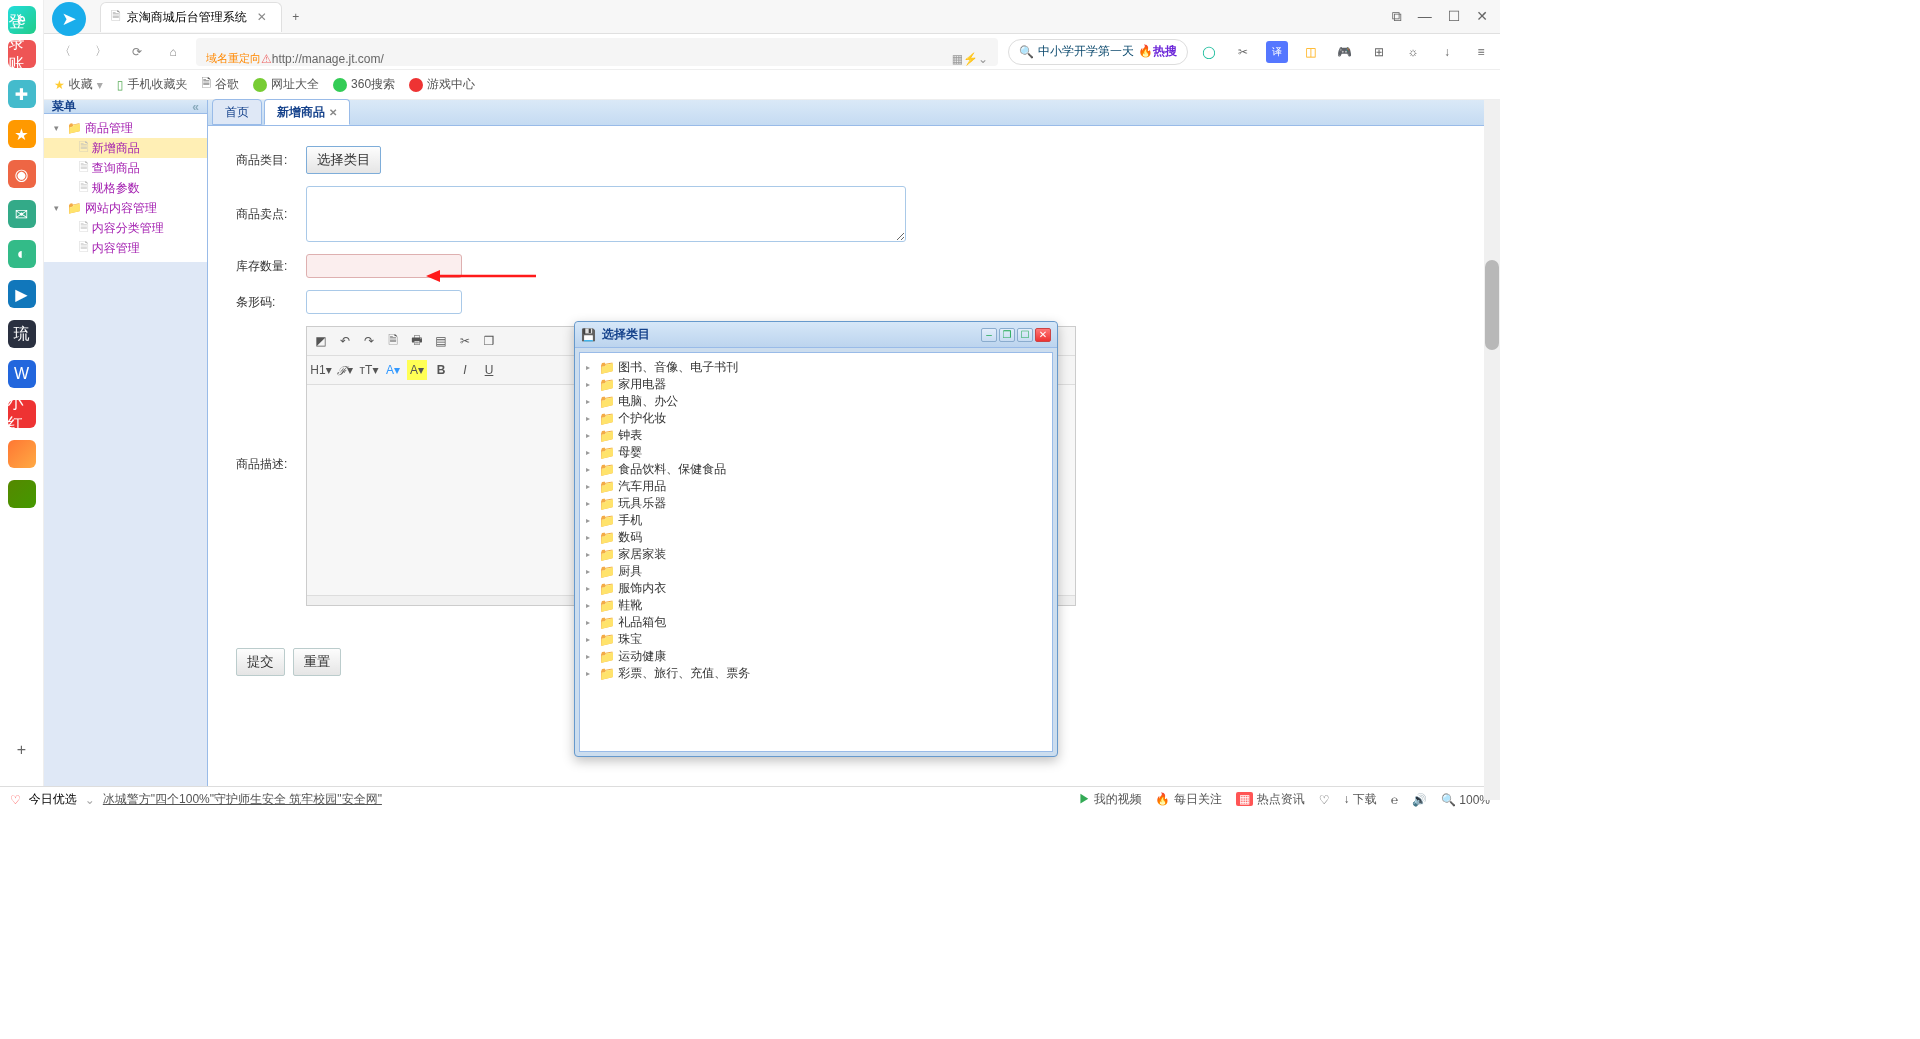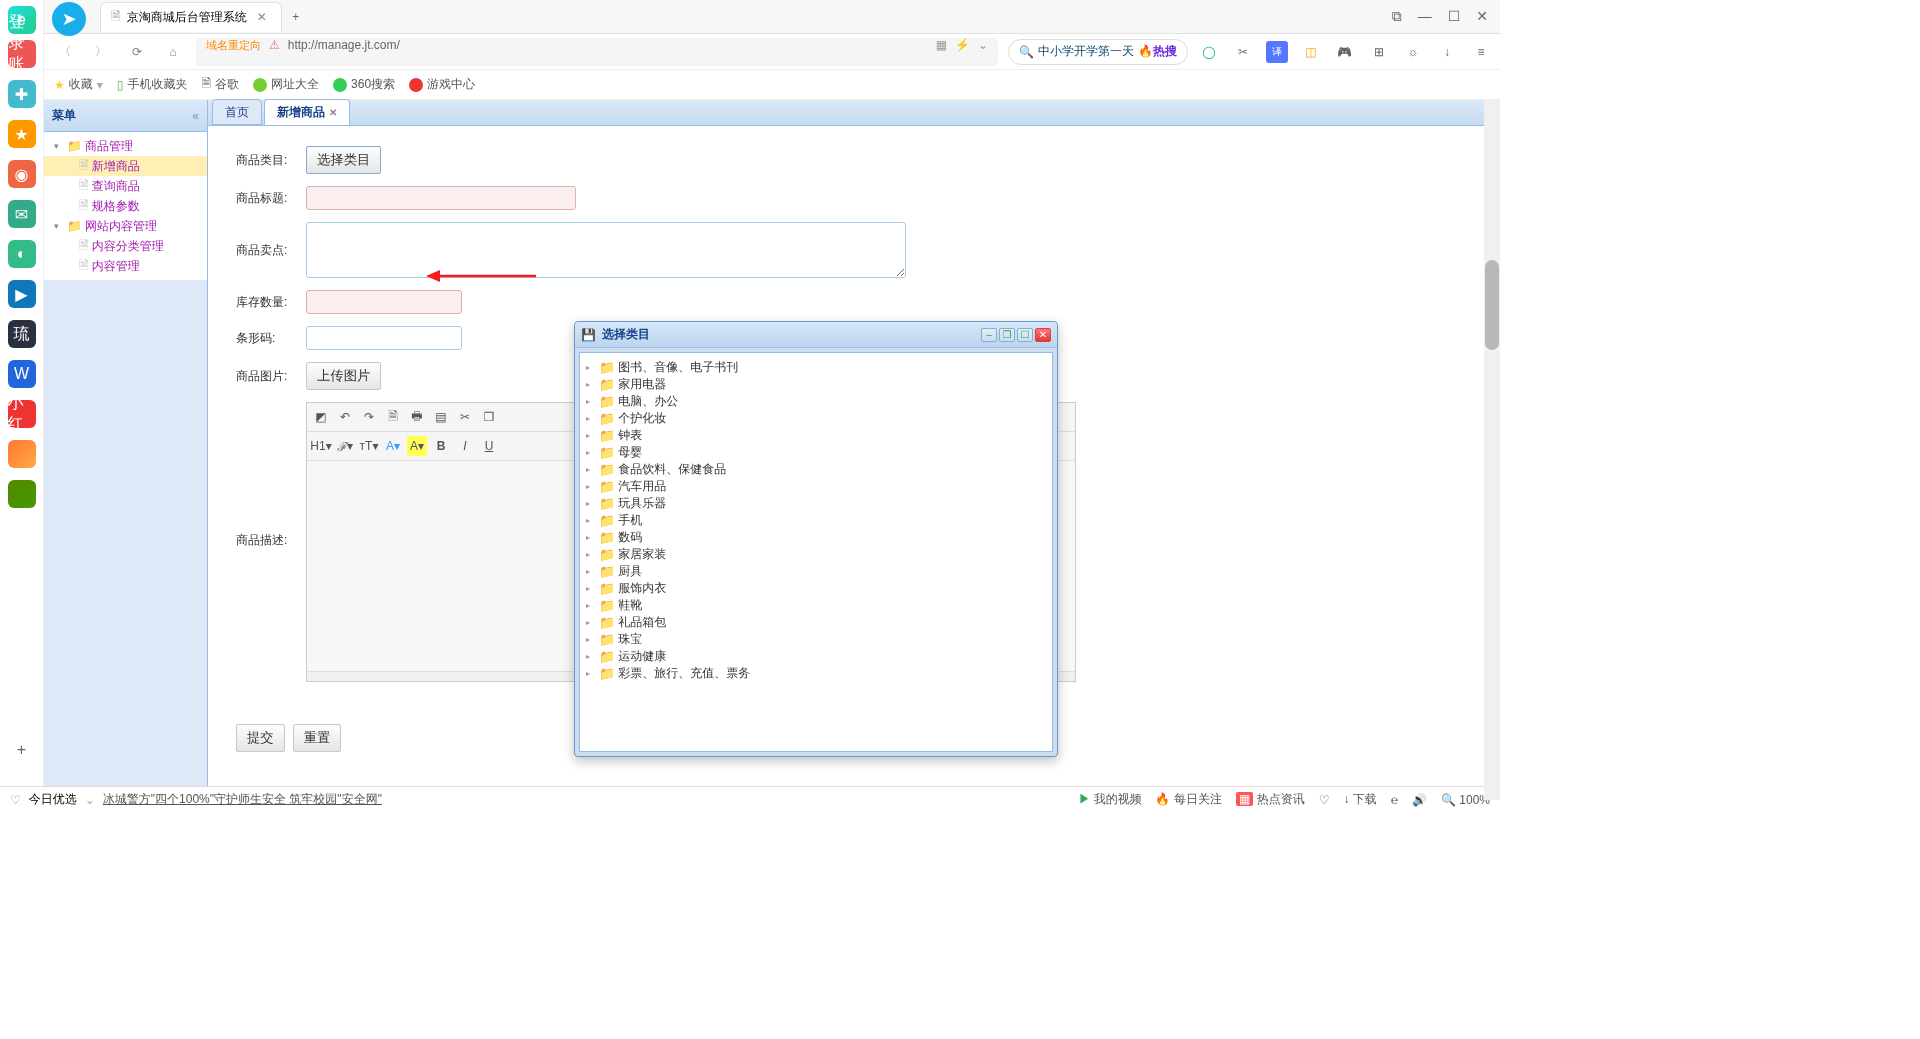--- a/index.html
+++ b/index.html
@@ -28,37 +28,37 @@
 .nav-circle { width: 34px; height: 34px; border-radius: 50%; background: #19adeb; position: absolute; left: 52px; top: 2px; display: flex; align-items: center; justify-content: center; color: #fff; font-size: 18px; z-index: 5; }
 .browser-tab { height: 30px; background: #fff; border-radius: 6px 6px 0 0; display: flex; align-items: center; padding: 0 10px; margin-left: 8px; gap: 6px; border: 1px solid #e0e0e0; border-bottom: none; }
 .browser-tab .doc-icon { color: #999; }
 .browser-tab .close { color: #888; cursor: pointer; padding: 0 4px; }
 .newtab { width: 28px; height: 28px; display: flex; align-items: center; justify-content: center; color: #666; cursor: pointer; }
 .win-controls { margin-left: auto; display: flex; gap: 16px; padding-right: 12px; color: #666; }
 .win-controls span { cursor: pointer; font-size: 14px; }
 
 .addr-bar { height: 36px; display: flex; align-items: center; padding: 0 8px; gap: 10px; border-bottom: 1px solid #eee; }
 .addr-bar .navbtn { width: 26px; height: 26px; display: flex; align-items: center; justify-content: center; color: #888; cursor: pointer; }
-.url-box { flex: 1; height: 28px; background: #f5f5f5; border-radius: 4px; display: flex; align-items: flex-start; padding: 0 10px; gap: 8px; }
+.url-box { flex: 1; height: 28px; background: #f5f5f5; border-radius: 4px; display: flex; align-items: flex-end; padding: 0 10px; }
 .url-redirect { color: #f80; font-size: 11px; }
 .url-text { color: #666; }
 .right-icons { display: flex; gap: 12px; align-items: center; color: #666; }
 .right-icons .ri { width: 22px; height: 22px; display: flex; align-items: center; justify-content: center; cursor: pointer; }
 .search-box { display: flex; align-items: center; gap: 4px; border: 1px solid #ddd; border-radius: 14px; padding: 2px 10px; height: 26px; }
 .search-hot { color: #6d28d9; font-weight: bold; }
 
 .bookmark-bar { height: 30px; display: flex; align-items: center; padding: 0 10px; gap: 14px; border-bottom: 1px solid #eee; font-size: 12px; color: #555; }
 .bookmark-bar .bm { display: flex; align-items: center; gap: 4px; cursor: pointer; }
 .bm-star { color: #fc3; }
 .bm-icon { width: 14px; height: 14px; border-radius: 50%; display: inline-block; }
 
 
 .app-area { flex: 1; display: flex; background: #dfe8f6; position: relative; }
 .app-sidebar { width: 164px; background: #dfe8f6; border-right: 1px solid #99bbe8; }
-.sidebar-hdr { height: 32px; background: linear-gradient(#dae9f7, #c5dbf2); border-bottom: 1px solid #99bbe8; display: flex; align-items: center; justify-content: space-between; padding: 0 8px; color: #15428b; font-weight: bold; }
+.sidebar-hdr { height: 14px; background: linear-gradient(#dae9f7, #c5dbf2); border-bottom: 1px solid #99bbe8; display: flex; align-items: center; justify-content: space-between; padding: 0 8px; color: #15428b; font-weight: bold; }
 .sidebar-hdr .collapse { color: #8ab; cursor: pointer; }
 .tree { background: #fff; padding: 4px 0; }
 .tree-node { padding: 2px 4px 2px 10px; display: flex; align-items: center; gap: 3px; cursor: pointer; height: 20px; }
 .tree-node.selected { background: #ffefb5; }
 .tree-node .indent { display: inline-block; }
 .tree-arrow { width: 10px; color: #888; font-size: 9px; }
 .tree-folder { color: #f0c060; }
 .tree-doc { color: #bbb; }
 .tree-label { color: #a21caf; }
 
@@ -267,38 +267,30 @@
             <span class="tab-x">✕</span>
         </div>
       </div>
 
       <div class="form-panel">
         <div class="form-row">
           <span class="form-label">商品类目:</span>
           <button class="form-btn sel">选择类目</button>
         </div>
         <div class="form-row">
-          <span class="form-label">商品标题:</span>
-          <input class="form-input fi-title" style="">
-        </div>
-        <div class="form-row">
           <span class="form-label">商品卖点:</span>
           <textarea class="form-input fi-sell" style="background: rgb(255, 255, 255); border-color: rgb(169, 201, 232);"></textarea>
         </div>
         <div class="form-row">
           <span class="form-label">库存数量:</span>
           <input class="form-input fi-stock" style="">
         </div>
         <div class="form-row">
           <span class="form-label">条形码:</span>
           <input class="form-input fi-barcode" style="">
-        </div>
-        <div class="form-row">
-          <span class="form-label">商品图片:</span>
-          <button class="form-btn">上传图片</button>
         </div>
         <div class="form-row" style="align-items:flex-start">
           <span class="form-label" style="margin-top:130px">商品描述:</span>
           <div class="rich-editor">
             <div class="re-toolbar">
               <span class="rb">◩</span>
               <span class="rb">↶</span>
               <span class="rb">↷</span>
               <span class="rb">🗎</span>
               <span class="rb">🖶</span>

